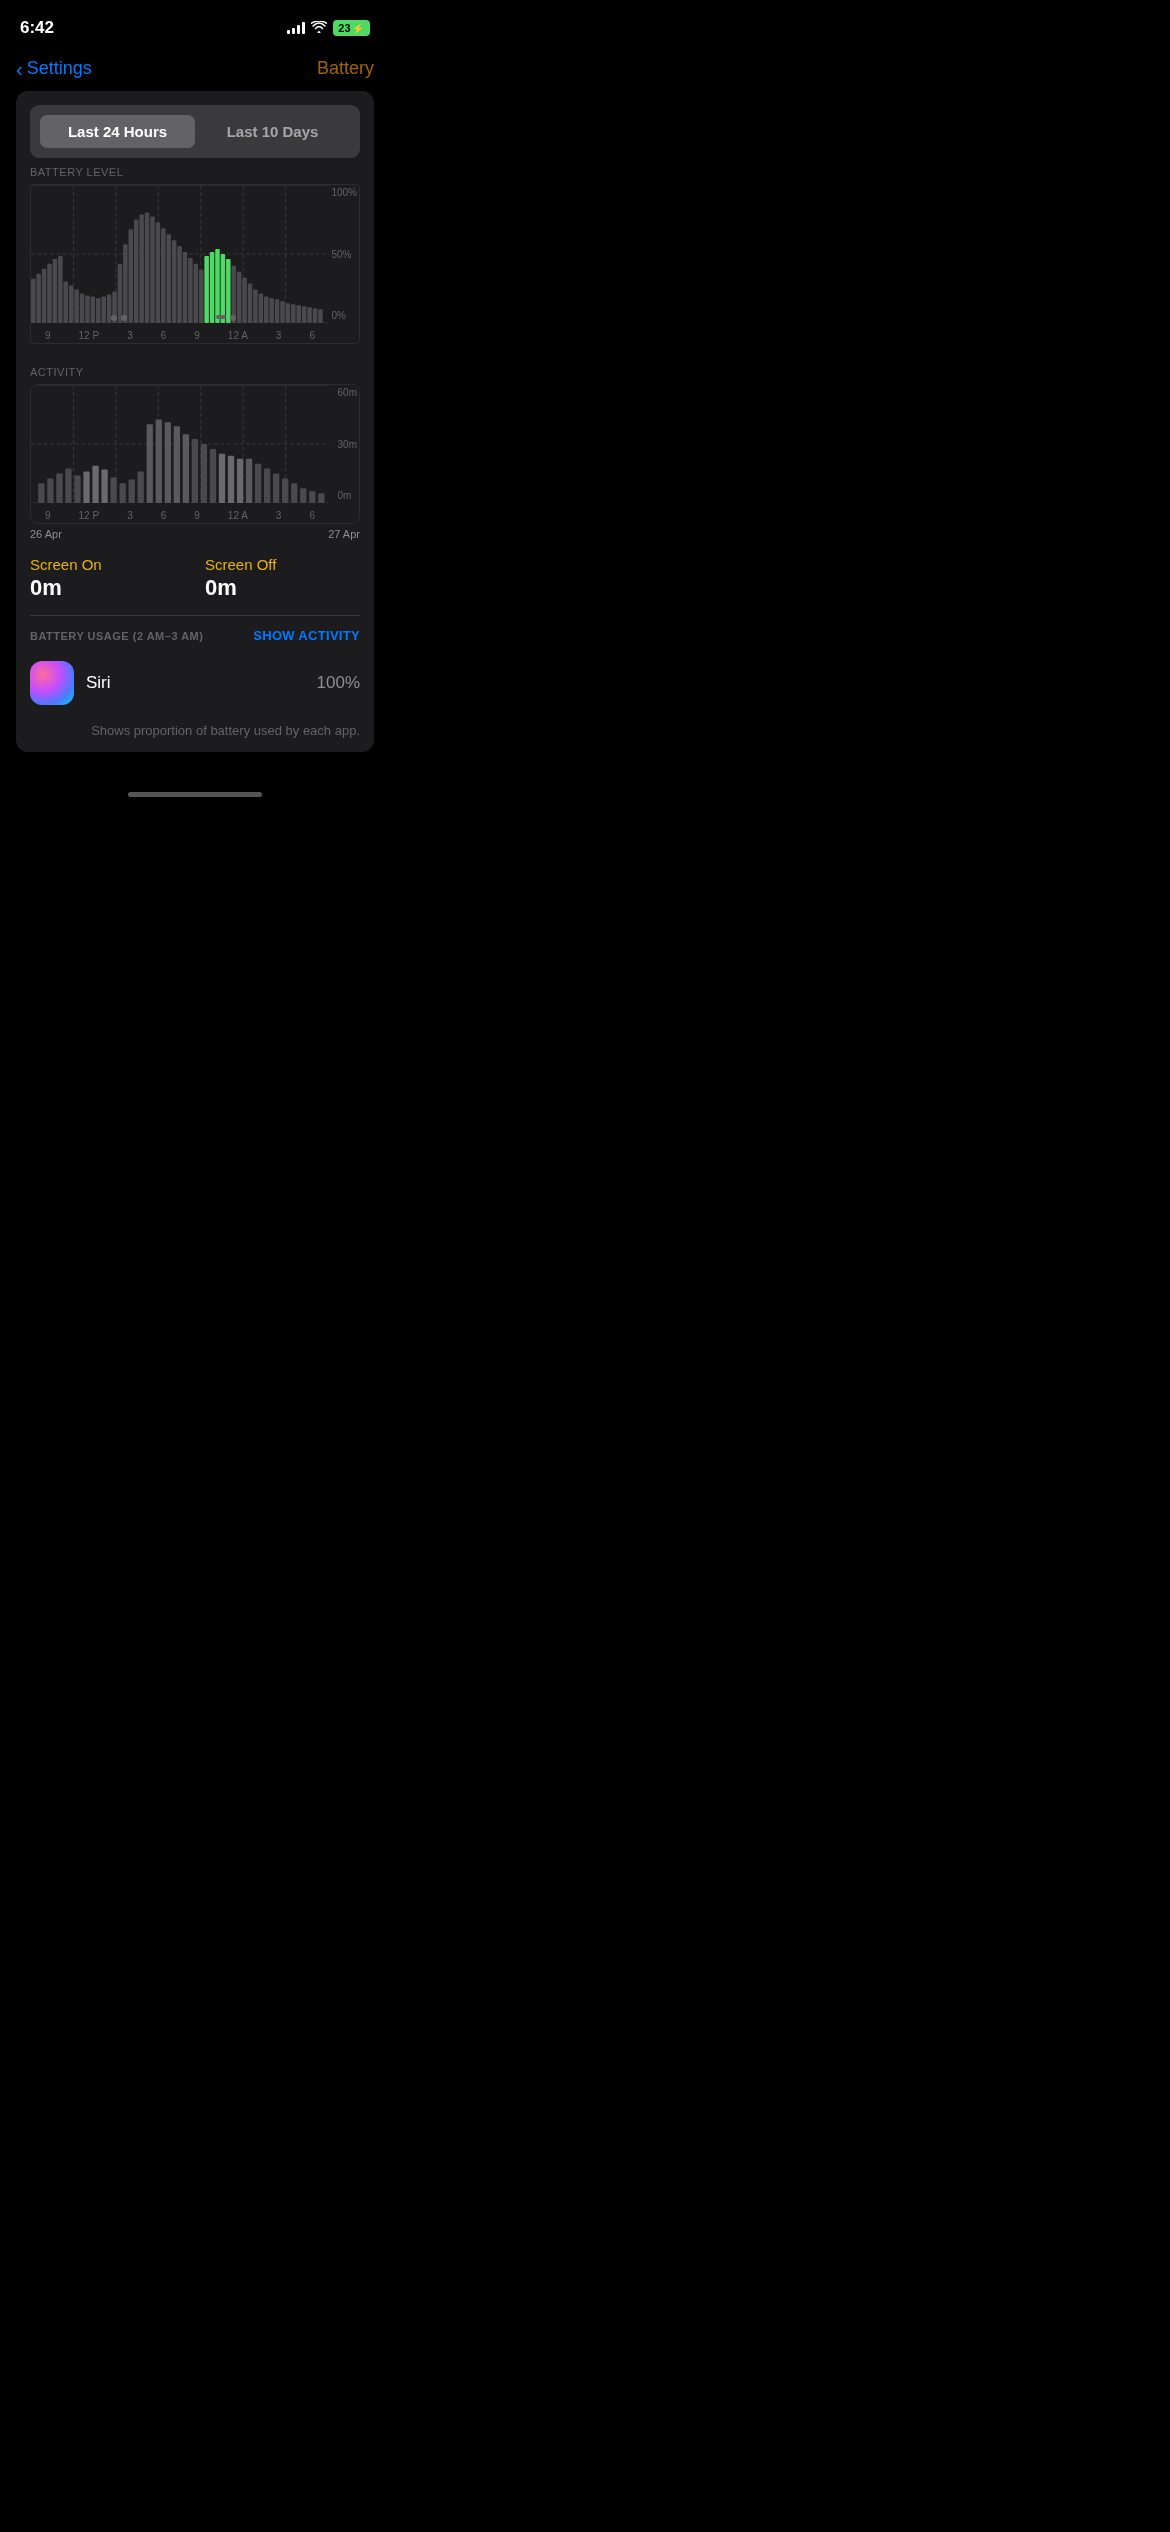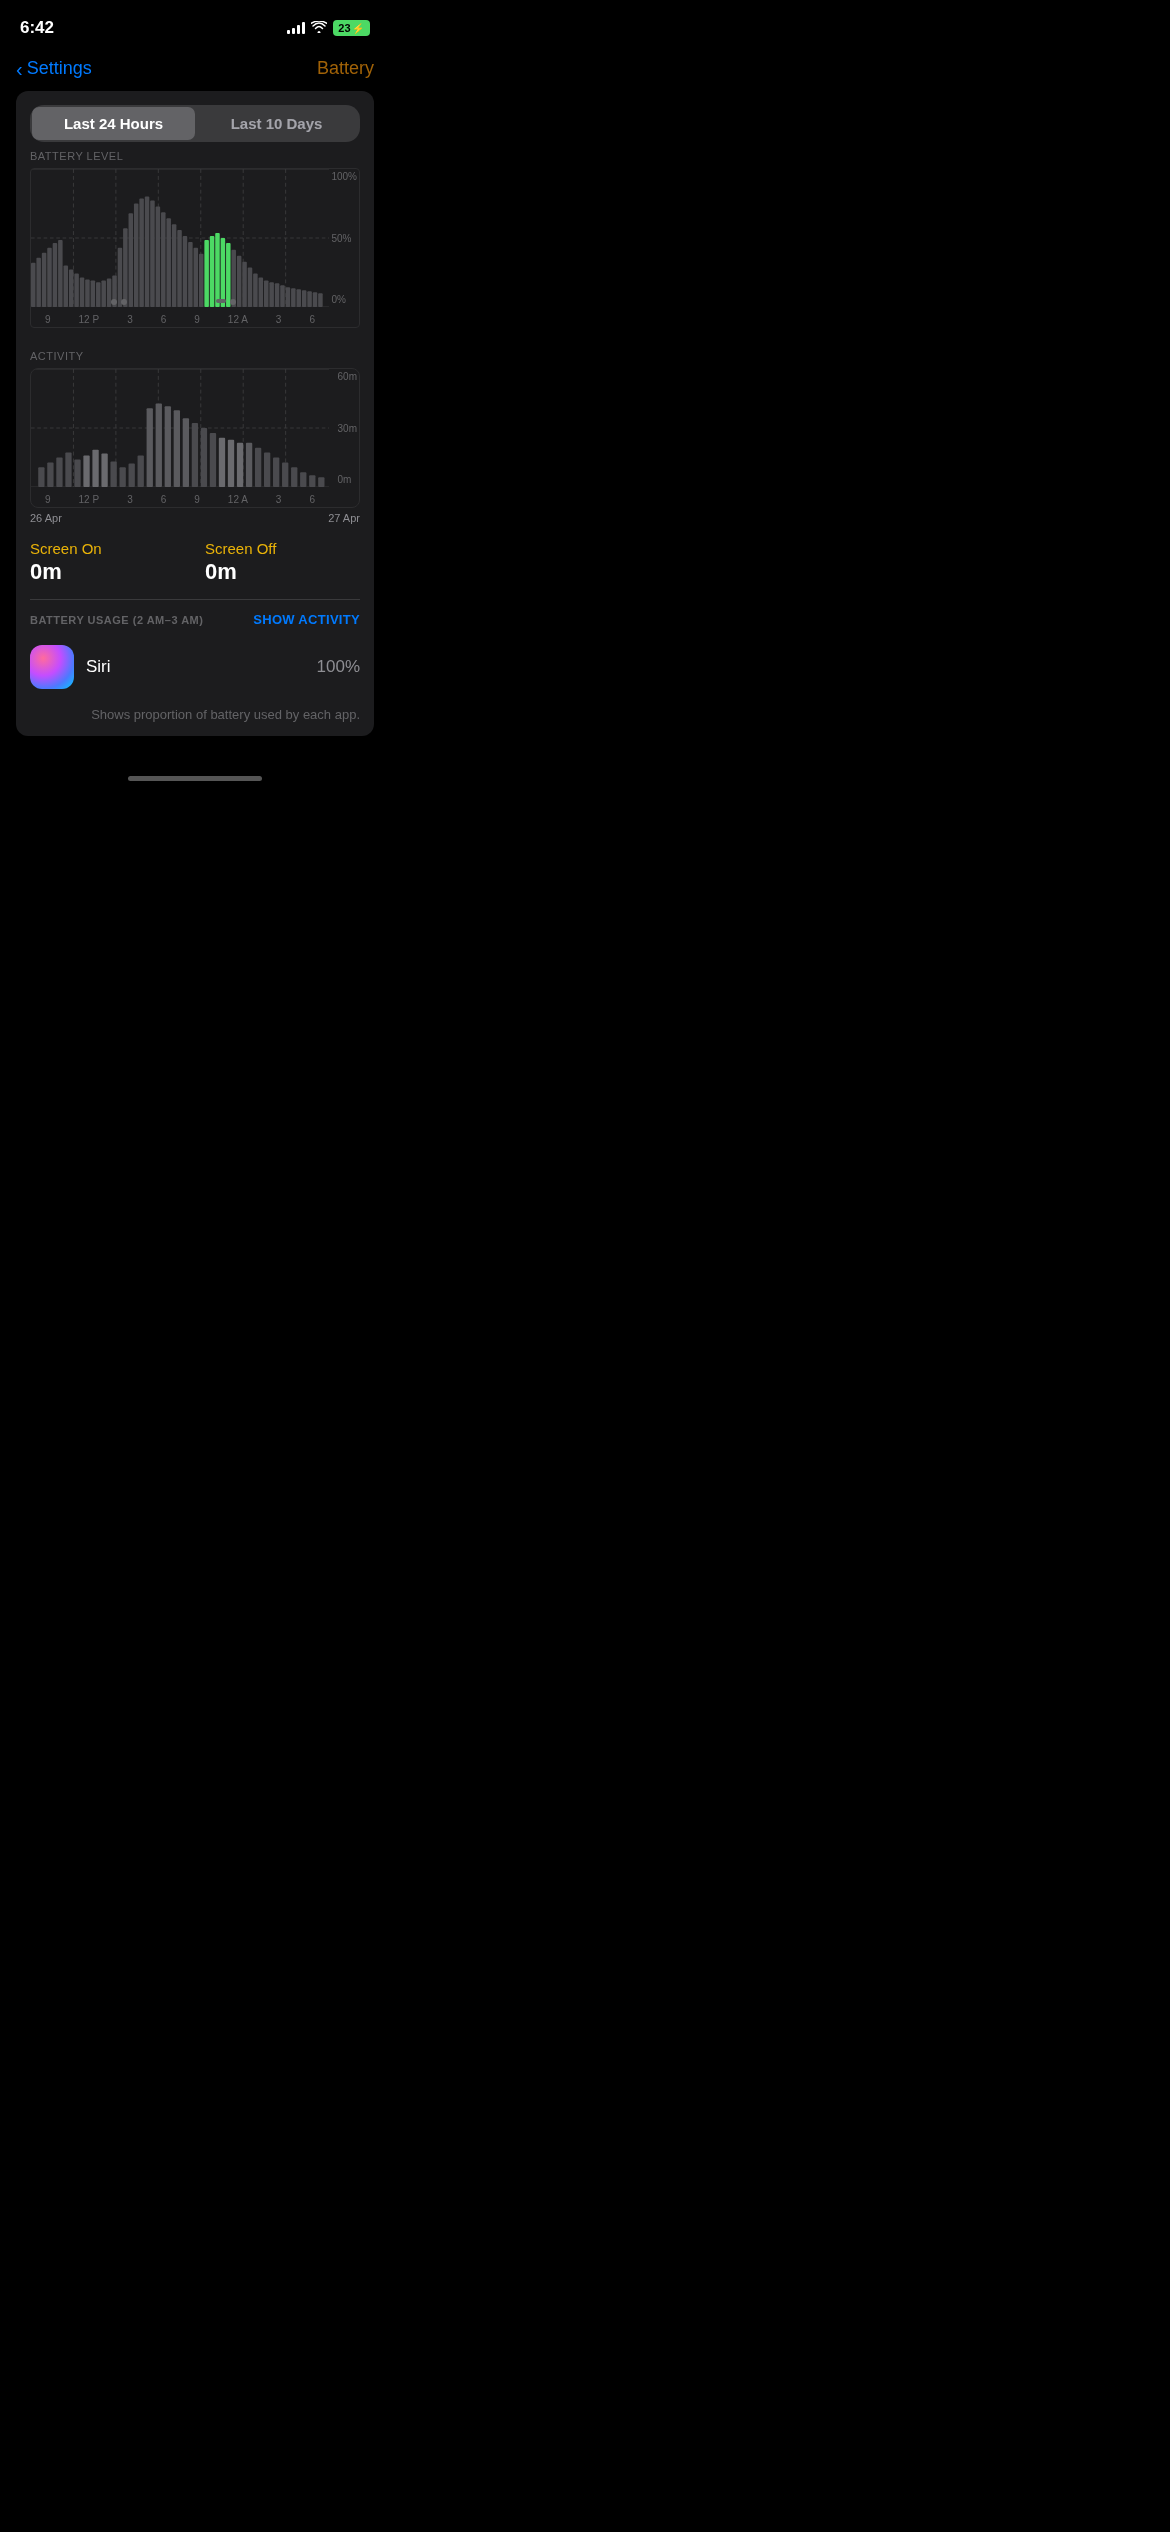--- a/index.html
+++ b/index.html
@@ -102,23 +102,23 @@
     .main-card {
       background: #1c1c1e;
       border-radius: 12px;
       overflow: hidden;
     }
 
     
     .tab-switcher {
       display: flex;
       background: #3a3a3c;
-      border-radius: 14px;
+      border-radius: 9px;
       margin: 14px 14px 0;
-      padding: 2px;
+      padding: 10px;
     }
     .tab-btn {
       flex: 1;
       padding: 8px 0;
       border-radius: 7px;
       border: none;
       font-size: 15px;
       font-weight: 600;
       cursor: pointer;
       color: #fff;

